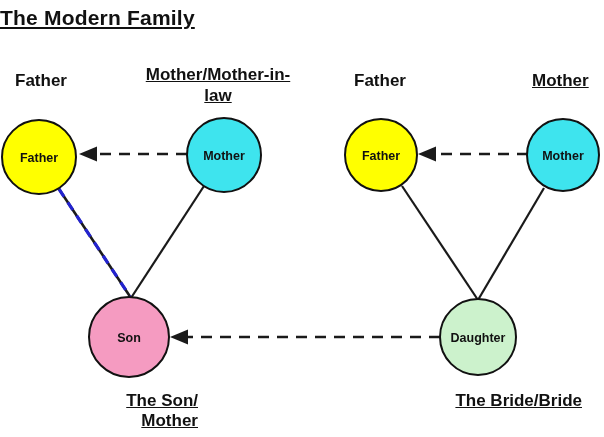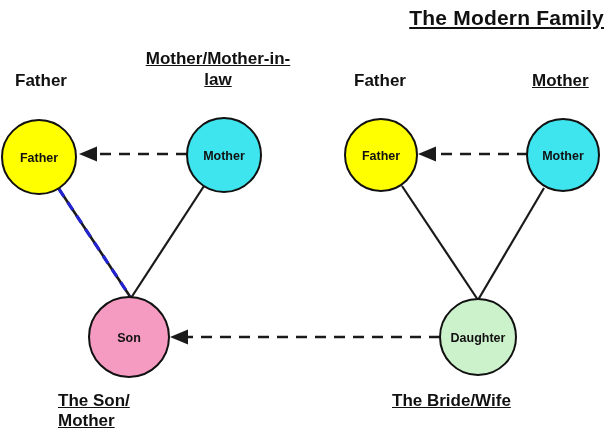--- a/index.html
+++ b/index.html
@@ -9,41 +9,41 @@
     height: 437px;
     background: #ffffff;
     font-family: "Liberation Sans", sans-serif;
     overflow: hidden;
     color: #111111;
   }
   svg.layer { position: absolute; top: 0; left: 0; }
   .title {
     position: absolute;
     top: 6px; left: 0; width: 604px;
-    text-align: right;
+    text-align: left;
     font-size: 21px;
     font-weight: bold;
     text-decoration: underline;
     letter-spacing: 0.2px;
   }
   .lbl {
     position: absolute;
     font-size: 17px;
     font-weight: bold;
     line-height: 21px;
     white-space: nowrap;
   }
   .lbl.center { text-align: center; white-space: normal; }
   .underline { text-decoration: underline; }
   .caption {
     position: absolute;
     font-size: 17px;
     font-weight: bold;
     line-height: 20px;
-    text-align: left;
+    text-align: right;
   }
   .node-text {
     font-family: "Liberation Sans", sans-serif;
     font-size: 12.5px;
     font-weight: bold;
     fill: #111111;
   }
 </style>
 </head>
 <body>
@@ -86,31 +86,31 @@
     <text x="563" y="160" text-anchor="middle" class="node-text">Mother</text>
 
     <circle cx="478" cy="337" r="38" stroke="#111111" stroke-width="2" fill="#ccf2cc"></circle>
     <text x="478" y="342" text-anchor="middle" class="node-text">Daughter</text>
   </svg>
 
   <div class="title">The Modern Family</div>
 
   <div class="lbl" style="left:15px; top:70px;">Father</div>
 
-  <div class="lbl center underline" style="left:136px; top:48px; width:164px;">
+  <div class="lbl center underline" style="left:136px; top:64px; width:164px;">
     <span>Mother/Mother-in-</span><br>
     <span>law</span>
   </div>
 
   <div class="lbl" style="left:354px; top:70px;">Father</div>
 
   <div class="lbl underline" style="left:532px; top:70px;">Mother</div>
 
   <div class="caption underline" style="left:58px; top:391px; width:140px;">
     <span>The Son/</span><br>
     <span>Mother</span>
   </div>
 
   <div class="caption" style="left:392px; top:391px; width:190px;">
-    <span class="underline">The Bride/Wife</span><br>
+    <span class="underline">The Bride/Bride</span><br>
   </div>
 
 </div>
 
 </body></html>

